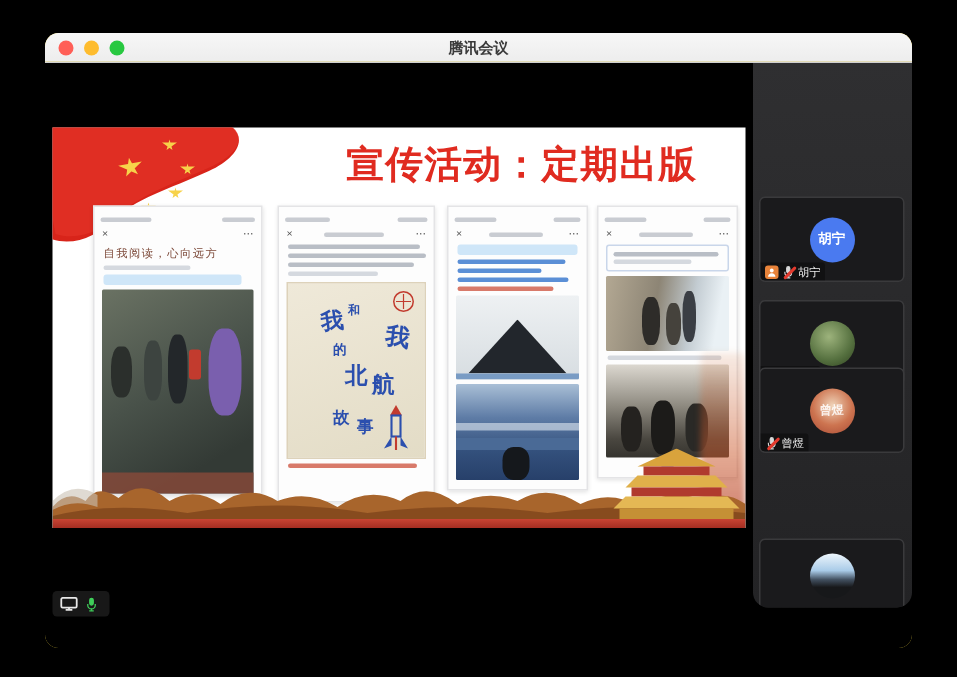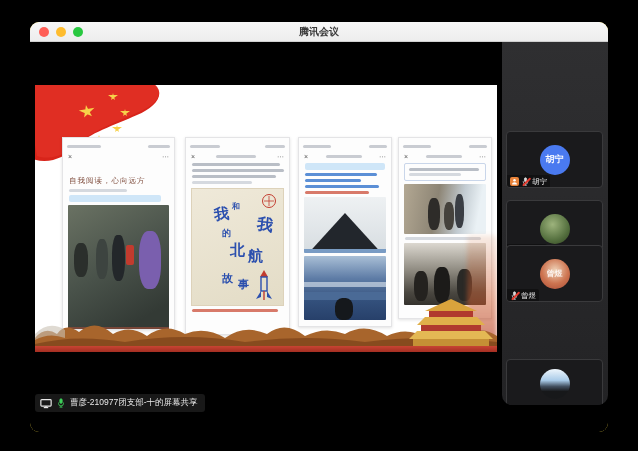--- a/index.html
+++ b/index.html
@@ -29,21 +29,21 @@
   
   .card{position:absolute;top:52px;background:#fdfdfd;border:1px solid #e4e4e6;box-shadow:0 1px 3px rgba(0,0,0,.12);overflow:hidden;}
   .card .hdr{height:11px;margin:3px 4px 1px;display:flex;align-items:center;justify-content:space-between;}
   .hbar{height:3px;border-radius:2px;background:#c9ccd2;}
   .card .hrow{display:flex;justify-content:space-between;align-items:center;margin:0 5px 2px;color:#555;font-size:7px;line-height:7px;}
   .bar{height:3px;border-radius:2px;background:#b9bec6;margin:3px 6px;}
   .bar.lite{background:#d5d9df;}
   .bar.blue{background:#5b8fd6;}
   .bar.bluebg{height:7px;background:#cfe6f8;}
   .bar.red{background:#d87a6a;}
-  .a1-title{margin:16px 6px 2px;font-size:7.5px;color:#7d4a3a;letter-spacing:1px;}
+  .a1-title{margin:4px 6px 2px;font-size:7.5px;color:#7d4a3a;letter-spacing:1px;}
   .photo{position:relative;margin:3px 5px;border-radius:1px;overflow:hidden;}
   .blob{position:absolute;border-radius:40%;}
   .pag{width:10px;height:3px;border-radius:2px;background:#4a7af0;margin:2px auto;}
   .minibox{border:1px solid #c9d6ea;border-radius:2px;margin:3px 5px;padding:2px 2px;}
 
   
   .poster{position:relative;margin:4px 5px 2px;height:118px;background:linear-gradient(160deg,#efe9d9,#e3dcc6);border:1px solid #ddd2ba;overflow:hidden;}
   .pchar{position:absolute;color:#2b4fae;font-weight:bold;}
 
   
@@ -121,20 +121,21 @@
           <path d="M-6 0 L120 0 C138 8 130 22 112 30 C90 40 66 48 50 62 C40 72 24 80 8 75" fill="#e8372b" opacity=".55"></path>
           <g fill="#f7d24a">
             <polygon points="58,24 62,36 50,28 66,28 54,36" transform="rotate(-10 58 30)"></polygon>
             <polygon points="84,12 86,19 79,14 89,14 82,19"></polygon>
             <polygon points="96,28 98,35 91,30 101,30 94,35"></polygon>
             <polygon points="88,44 90,51 83,46 93,46 86,51"></polygon>
             <polygon points="70,54 72,61 65,56 75,56 68,61"></polygon>
           </g>
         </svg>
 
+        <div class="slide-title">宣传活动：定期出版</div>
 
         <div class="card" style="left:27px;width:113px;height:193px;">
           <div class="hdr">
               <span class="hbar" style="width:34px"></span>
               <span class="hbar lite" style="width:22px"></span>
             </div>
           <div class="hrow">
             <span>×</span>
             <span>⋯</span>
           </div>
@@ -265,21 +266,20 @@
         <span class="icn">
           <svg width="12" height="11" viewBox="0 0 14 12" stroke="#e8e8e8" fill="none">
               <use href="#i-screen"></use>
             </svg>
         </span>
         <span class="icn">
           <svg width="10" height="10" viewBox="0 0 12 12" fill="#3fcf5a" stroke="#3fcf5a">
               <use href="#i-mic"></use>
             </svg>
         </span>
-        <span class="txt">曹彦-210977团支部-十的屏幕共享</span>
       </div>
 
       <aside class="sidebar">
 
 
         <div class="tile" style="top:89px;">
           <div class="av blue">
               <span>胡宁</span>
             </div>
           <div class="pt-label">

